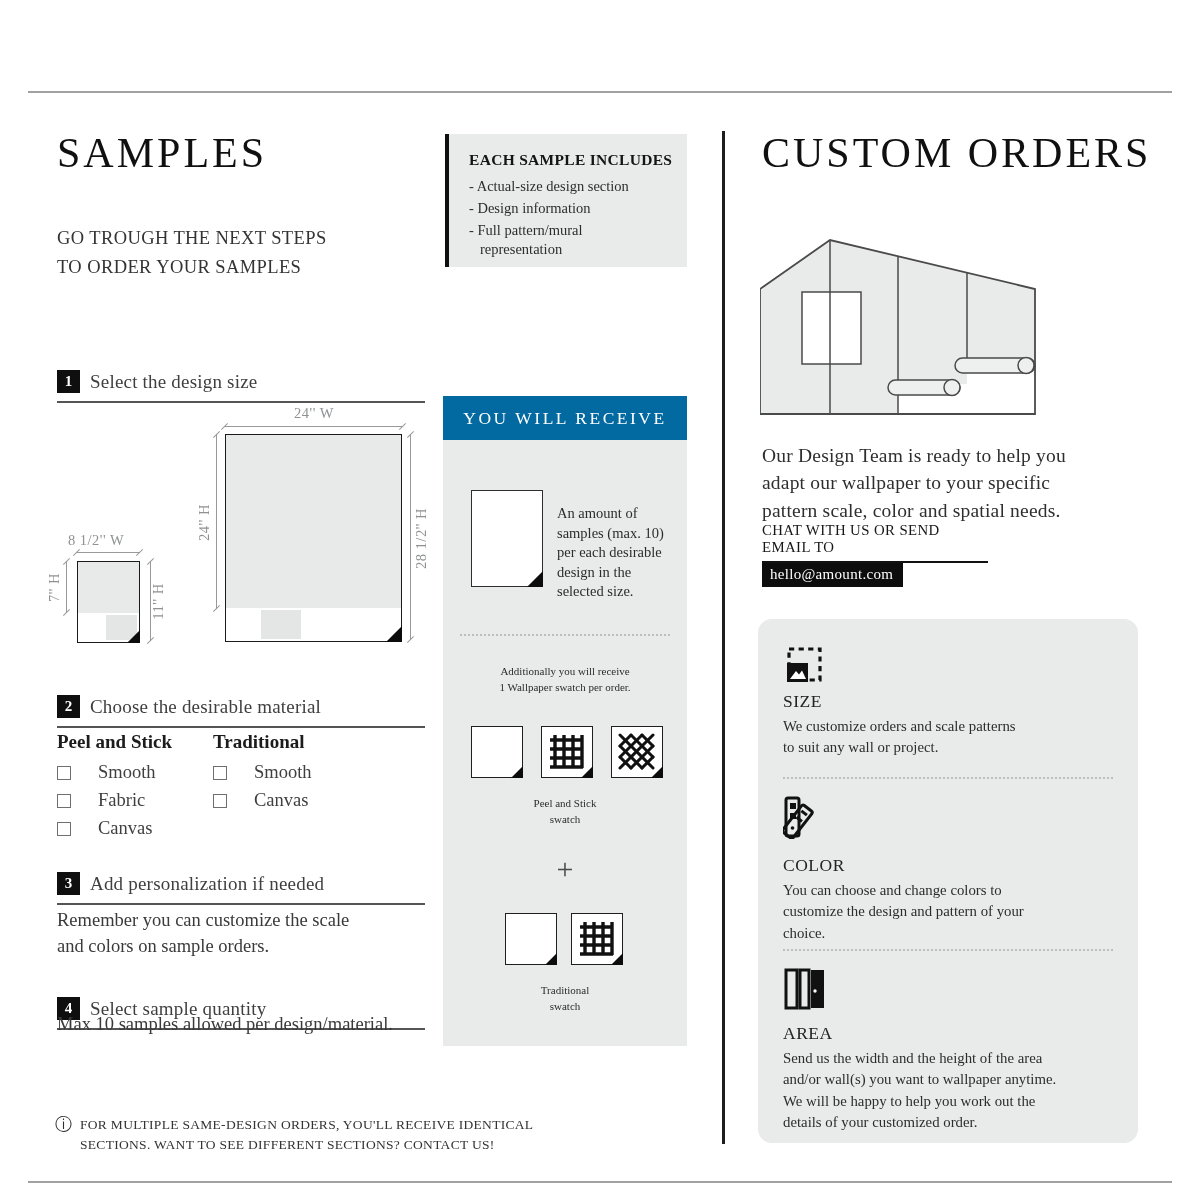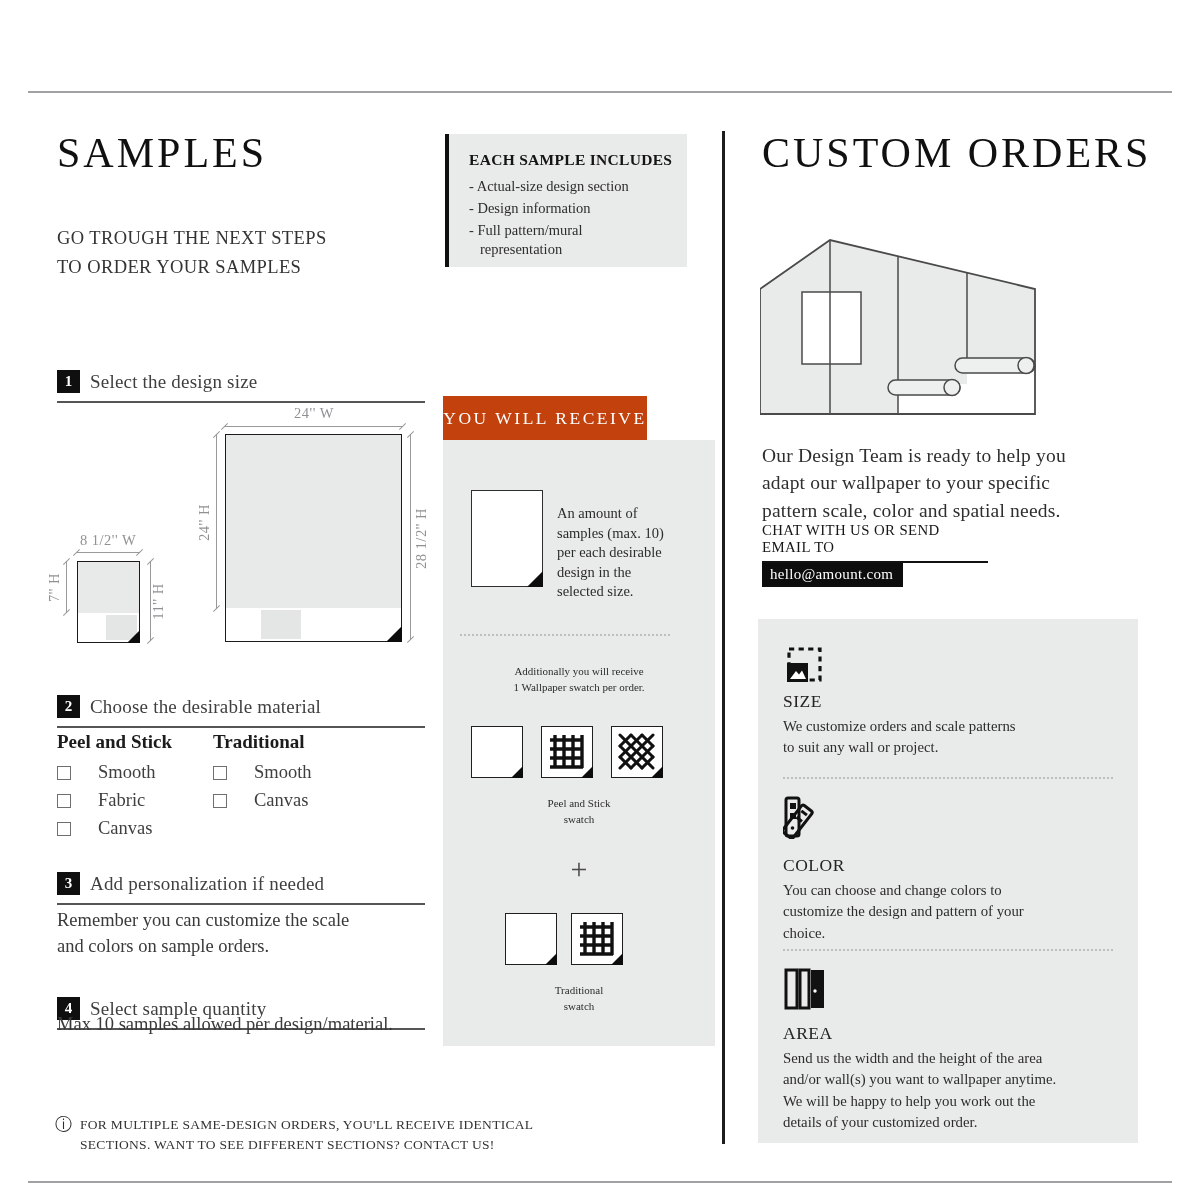--- a/index.html
+++ b/index.html
@@ -45,38 +45,38 @@
   .foot-text{font-size:13.5px;line-height:1.5;letter-spacing:.3px;color:#333;white-space:pre-line;}
 
   
   .includes{position:absolute;left:445px;top:98px;width:242px;height:133px;background:#e9eaea;
       border-left:4px solid #101010;box-sizing:border-box;padding:17px 10px 0 20px;}
   .includes-title{font-size:15.5px;font-weight:700;color:#141414;letter-spacing:.3px;margin-bottom:8px;}
   .includes-item{font-size:14.5px;color:#2d2d2d;line-height:1.3;margin-bottom:3px;
       padding-left:11px;text-indent:-11px;white-space:pre-line;}
 
   
-  .receive-header{position:absolute;left:443px;top:360px;width:204px;height:44px;background:#c2410c;
+  .receive-header{position:absolute;left:443px;top:360px;width:244px;height:44px;background:#0369a1;
       color:#fff;display:flex;align-items:center;justify-content:center;font-size:17.5px;letter-spacing:2.5px;}
-  .receive-panel{position:absolute;left:443px;top:404px;width:244px;height:606px;background:#e9eaea;padding-left:28px;}
+  .receive-panel{position:absolute;left:443px;top:404px;width:244px;height:606px;background:#e9eaea;}
   .sheet{position:absolute;left:28px;top:50px;width:70px;height:95px;background:#fff;border:1.5px solid #2e2e2e;}
   .note-sm{font-size:14.5px;line-height:1.35;color:#2c2c2c;white-space:pre-line;}
   .dotted{position:absolute;border-top:2px dotted #bcbec0;height:0;}
   .center-note{position:absolute;left:0;right:0;text-align:center;font-size:11px;line-height:1.45;
       color:#2c2c2c;white-space:pre-line;}
   .swatch{position:absolute;width:52px;height:52px;background:#fff;border:1.5px solid #1f1f1f;box-sizing:border-box;}
   .plus{position:absolute;left:0;right:0;text-align:center;font-size:30px;font-weight:400;color:#4a4a4a;}
 
   
   .intro{font-size:19.5px;line-height:1.4;color:#2e2e2e;white-space:pre-line;letter-spacing:.2px;}
   .chat-label{display:inline-block;font-size:14.8px;letter-spacing:.4px;color:#161616;
       border-bottom:2px solid #111;padding-bottom:5px;width:226px;}
   .email-box{display:inline-block;background:#0d0d0d;color:#ffffff;font-size:15px;letter-spacing:.3px;
       padding:3px 10px 4px 8px;margin-top:0px;}
-  .feature-panel{position:absolute;left:758px;top:583px;width:380px;height:524px;background:#e9eaea;}
+  .feature-panel{position:absolute;left:758px;top:583px;width:380px;height:524px;background:#e9eaea;border-radius:14px;}
   .feat-heading{position:absolute;font-size:17.5px;color:#242424;letter-spacing:.5px;}
   .feat-body{position:absolute;font-size:14.8px;line-height:1.45;color:#2c2c2c;white-space:pre-line;}
 </style>
 </head>
 <body>
 
 <div class="page">
 
   <div class="rule" style="top:55px"></div>
   <div class="rule" style="top:1145px"></div>
@@ -91,21 +91,21 @@
     <span class="step-label">Select the design size</span>
   </div>
 
   <div class="srect" style="left:77px;top:525px;width:61px;height:80px">
     <div class="wstrip" style="height:29px">
       <div class="gsq" style="left:28px;top:2px;width:31px;height:25px"></div>
     </div>
     <div class="fold" style="border-width:0 0 13px 13px;border-color:transparent transparent #0c0c0c transparent"></div>
   </div>
   <div class="dim-h" style="left:77px;top:516px;width:62px"></div>
-  <div class="dim-label" style="left:62px;top:496px;width:92px">8 1/2'' W</div>
+  <div class="dim-label" style="left:50px;top:496px;width:92px">8 1/2'' W</div>
   <div class="dim-v" style="left:66px;top:525px;height:52px"></div>
   <div class="dim-label vert" style="left:9px;top:543px">7'' H</div>
   <div class="dim-v" style="left:150px;top:525px;height:80px"></div>
   <div class="dim-label vert" style="left:113px;top:557px">11'' H</div>
 
   <div class="srect" style="left:225px;top:398px;width:175px;height:206px">
     <div class="wstrip" style="height:33px">
       <div class="gsq" style="left:35px;top:2px;width:40px;height:29px"></div>
     </div>
     <div class="fold" style="border-width:0 0 16px 16px;border-color:transparent transparent #0c0c0c transparent"></div>

